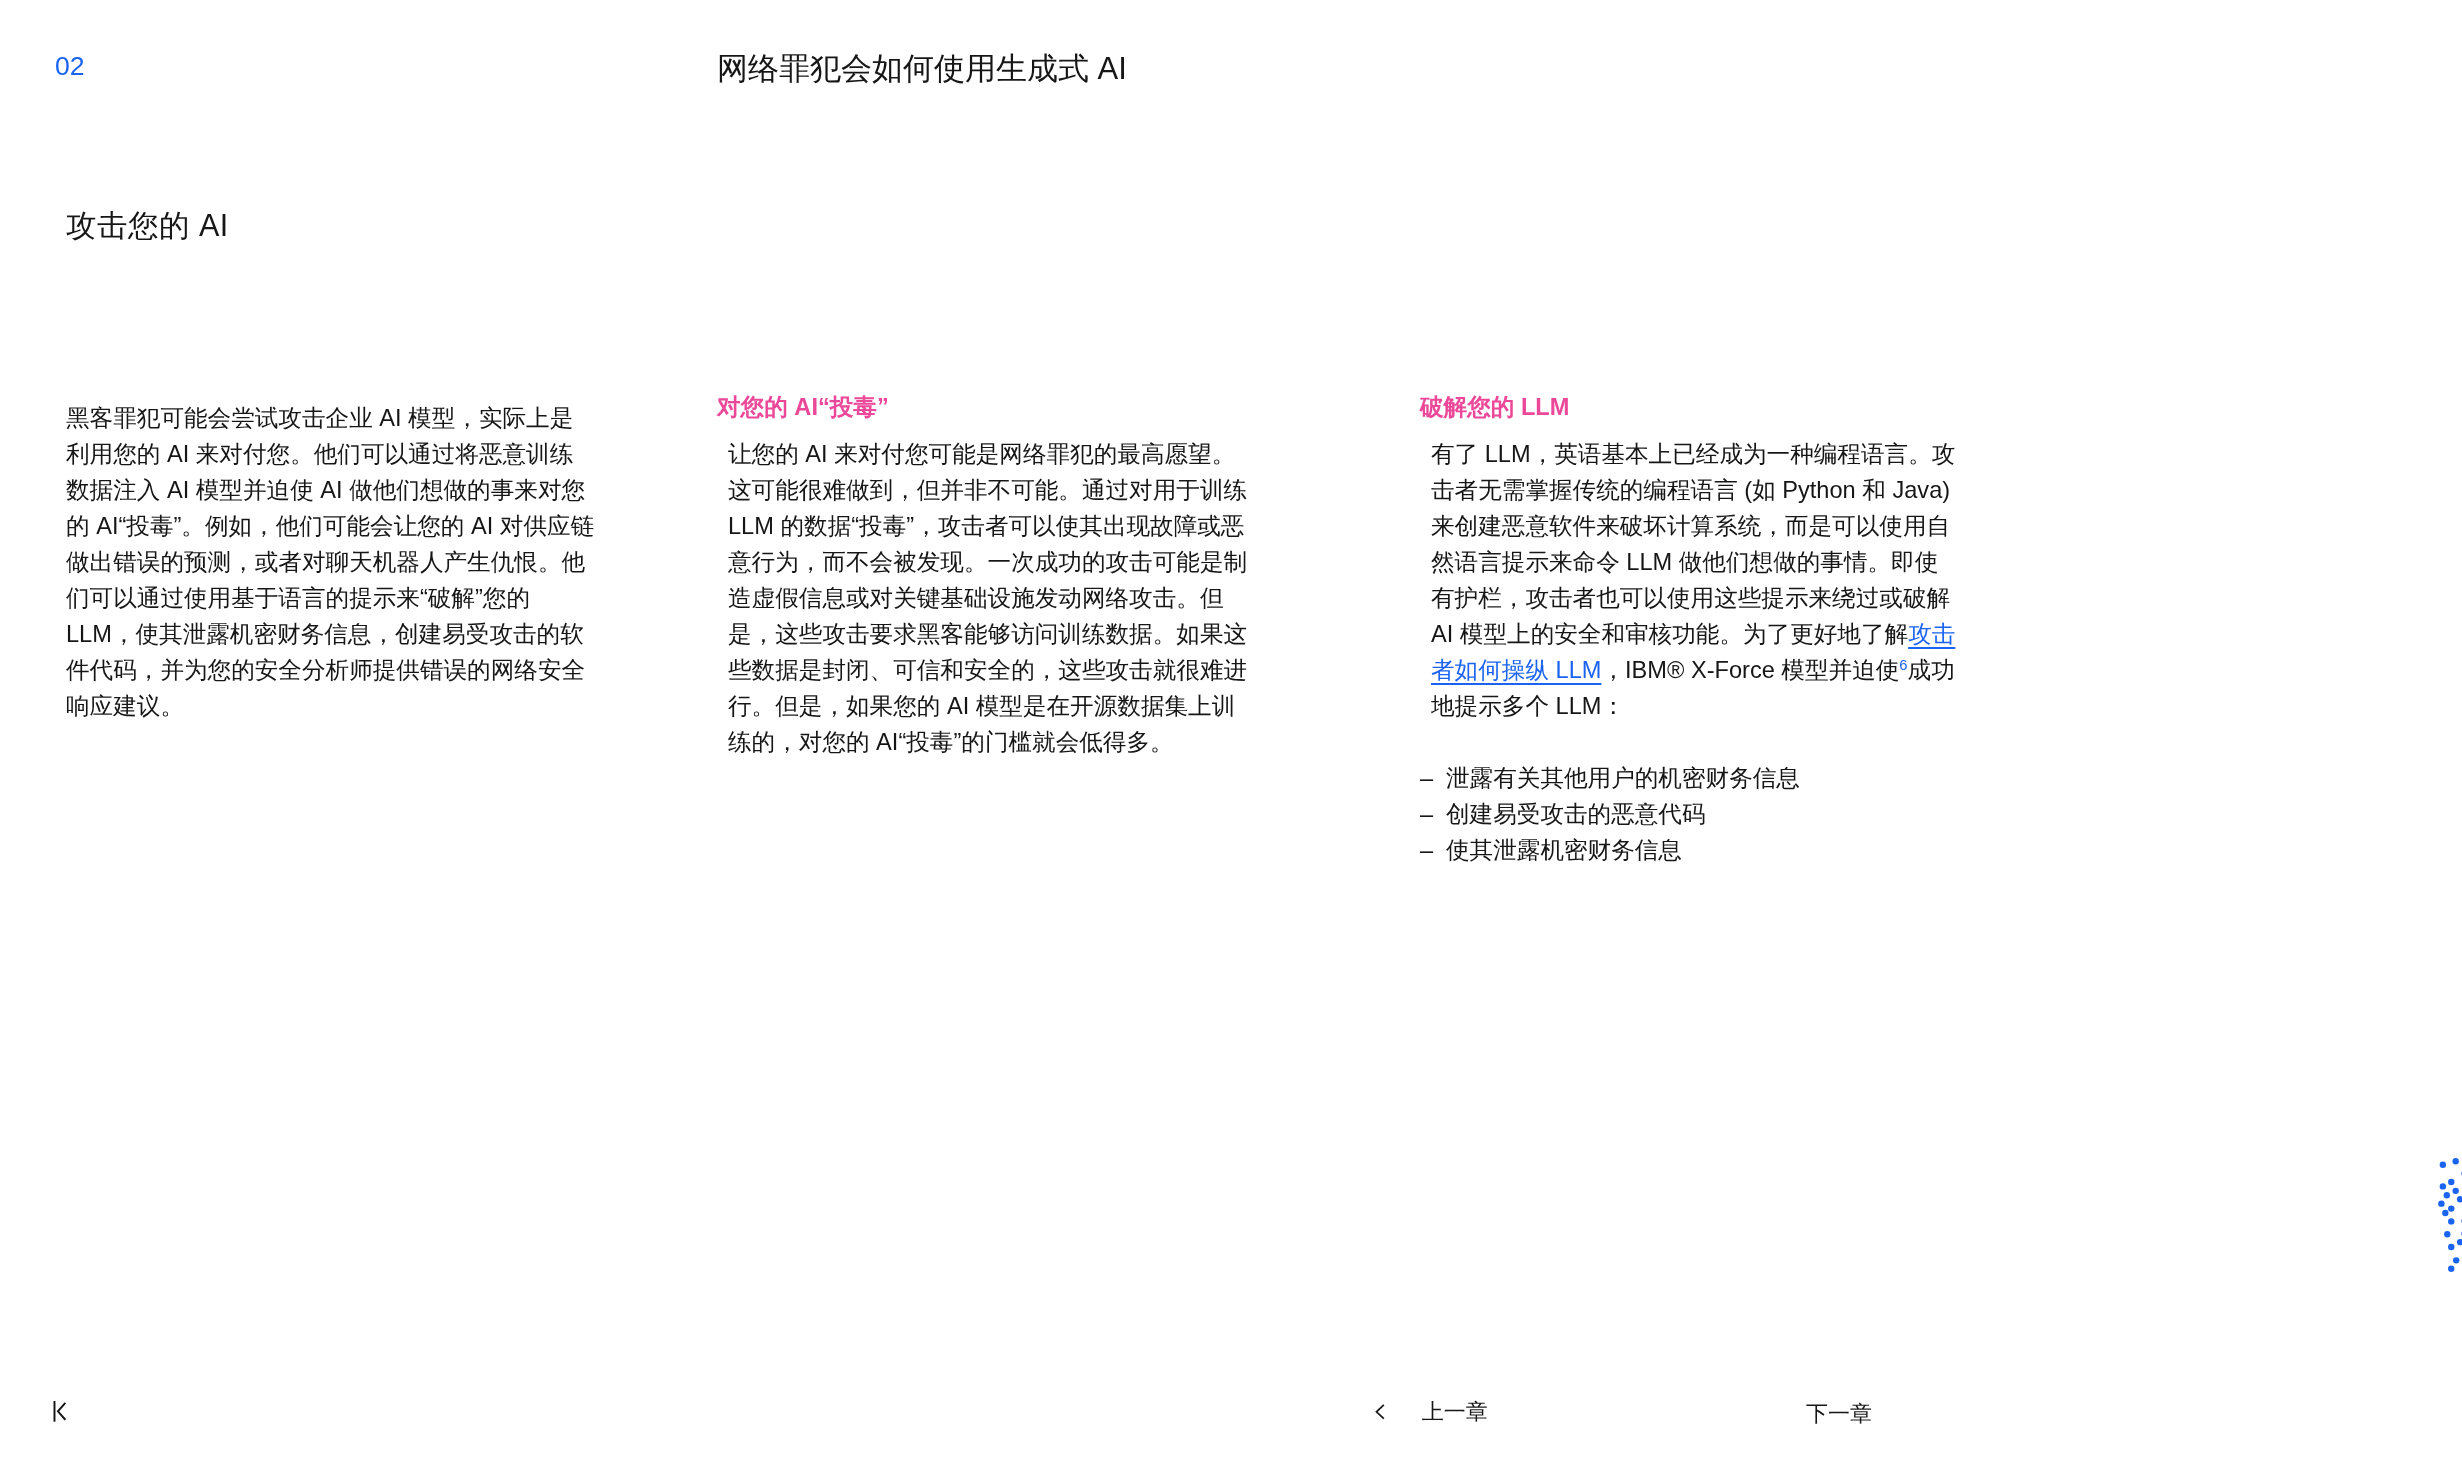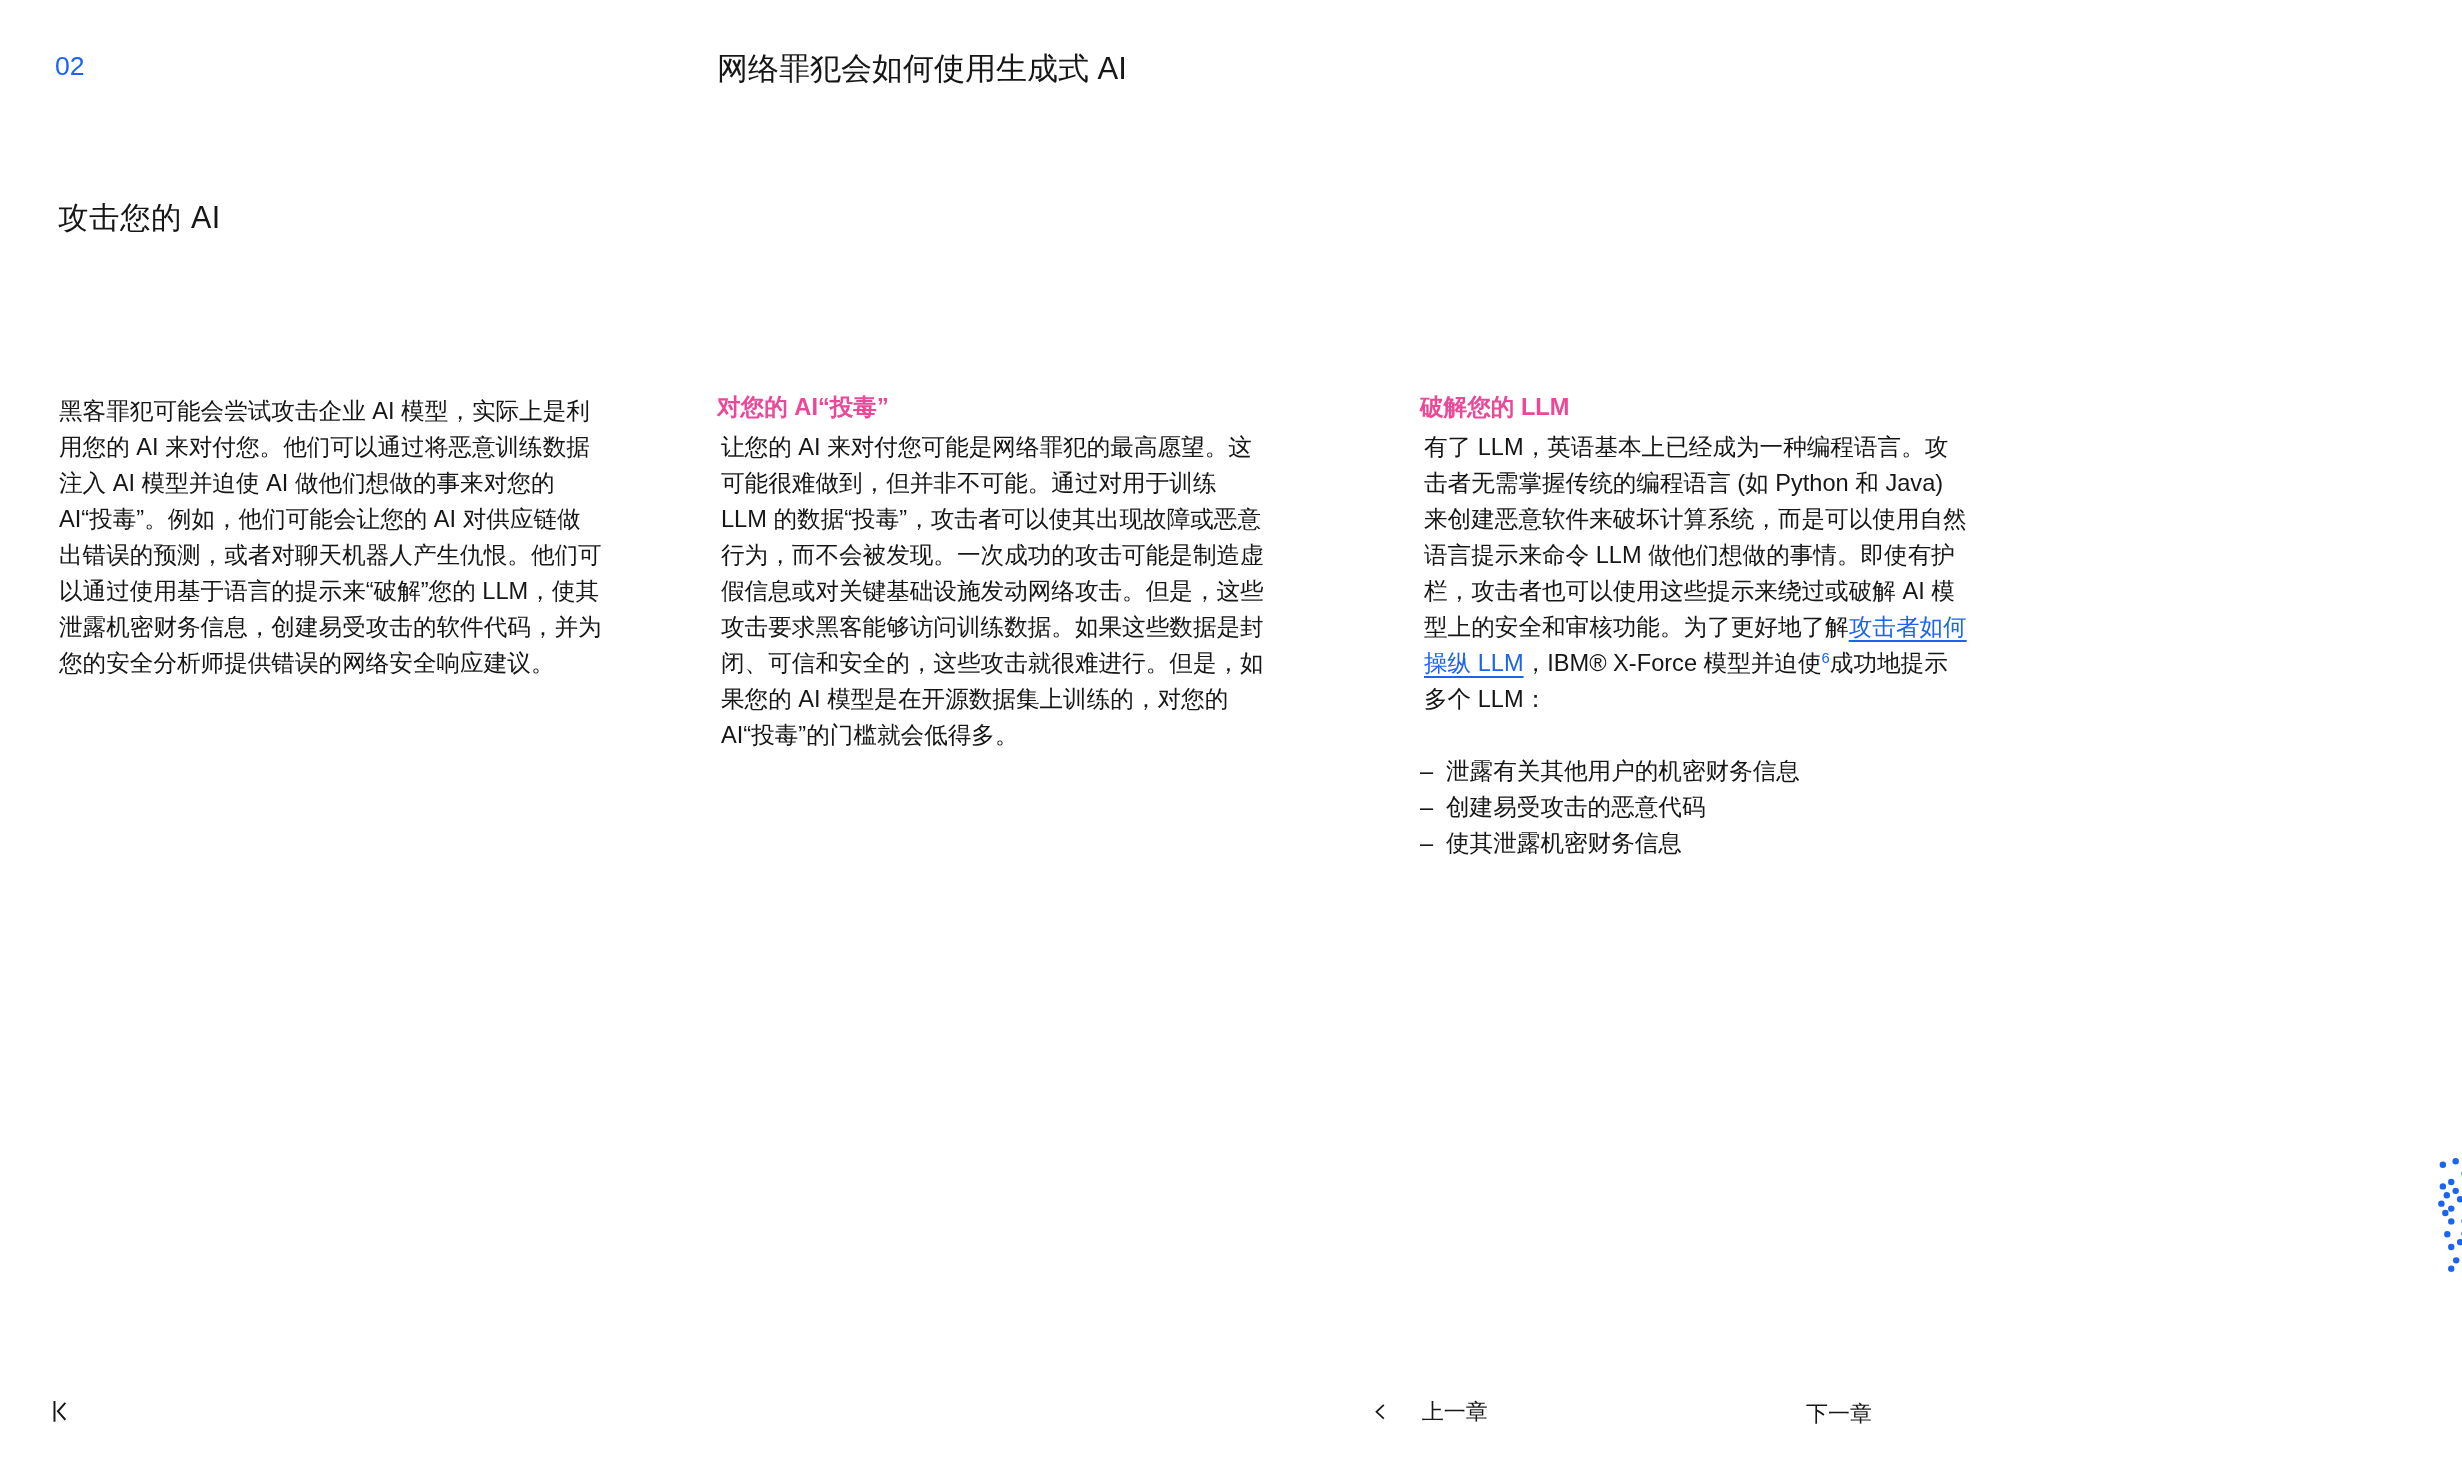--- a/index.html
+++ b/index.html
@@ -16,34 +16,34 @@
   .chapter-number {
     position: absolute; left: 55px; top: 51px;
     font-size: 26.6px; line-height: 1.15; color: #1b64f2; text-align: center;
   }
   .header-title {
     position: absolute; left: 717px; top: 51px;
     font-size: 31px; line-height: 1.15; color: #161616;
   }
   
   .section-title {
-    position: absolute; left: 54px; top: 196px; margin: 4px;
+    position: absolute; left: 54px; top: 196px; margin: 12px;
     font-size: 30.5px; line-height: 1.15; font-weight: 400; color: #161616;
     letter-spacing: 0.5px;
   }
   
   .col { position: absolute; top: 389px; width: 552px; }
   .col-1 { left: 55px; }
   .col-2 { left: 717px; }
   .col-3 { left: 1420px; }
   .col-heading {
     margin: 0; font-size: 23.6px; line-height: 36px; font-weight: 700; color: #ec4899;
   }
   .body-text {
-    margin: 4px; font-size: 23.6px; line-height: 36px; font-weight: 400; color: #161616;
+    margin: 11px; font-size: 23.6px; line-height: 36px; font-weight: 400; color: #161616;
   }
   .inline-link {
     color: #1b64f2; text-decoration: underline;
     text-decoration-thickness: 2px; text-underline-offset: 4.9px;
     cursor: pointer;
   }
   .footnote-ref {
     color: #1b64f2; font-size: 14.8px; line-height: 0;
     vertical-align: 7.9px; cursor: pointer;
   }

